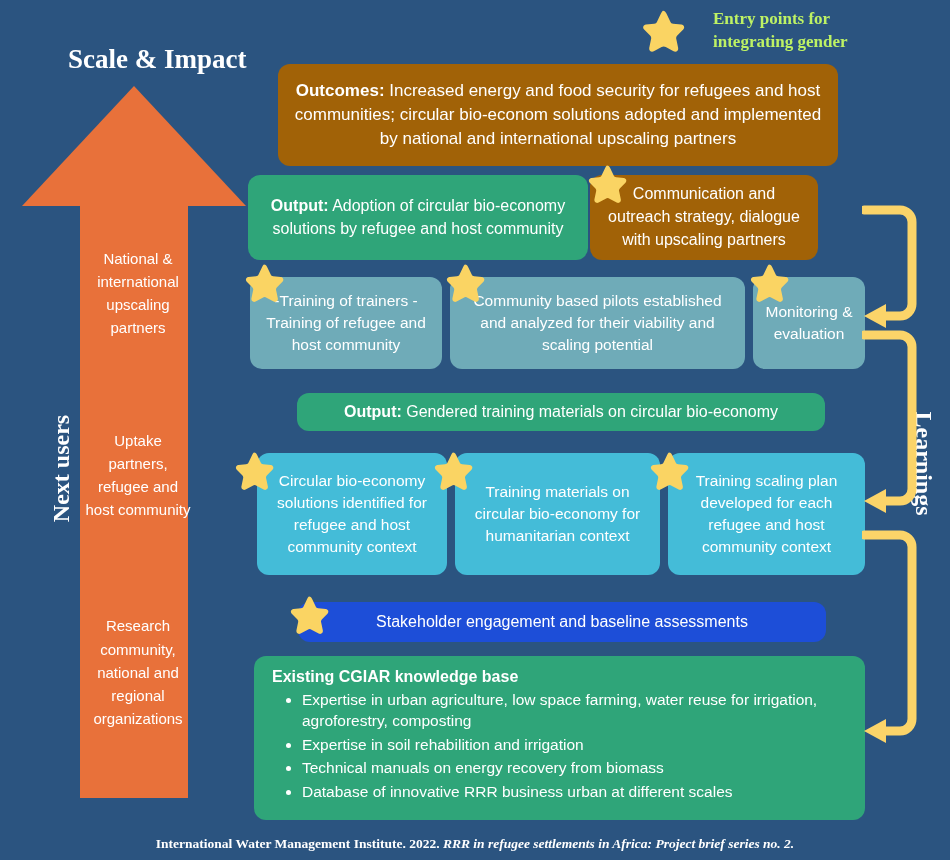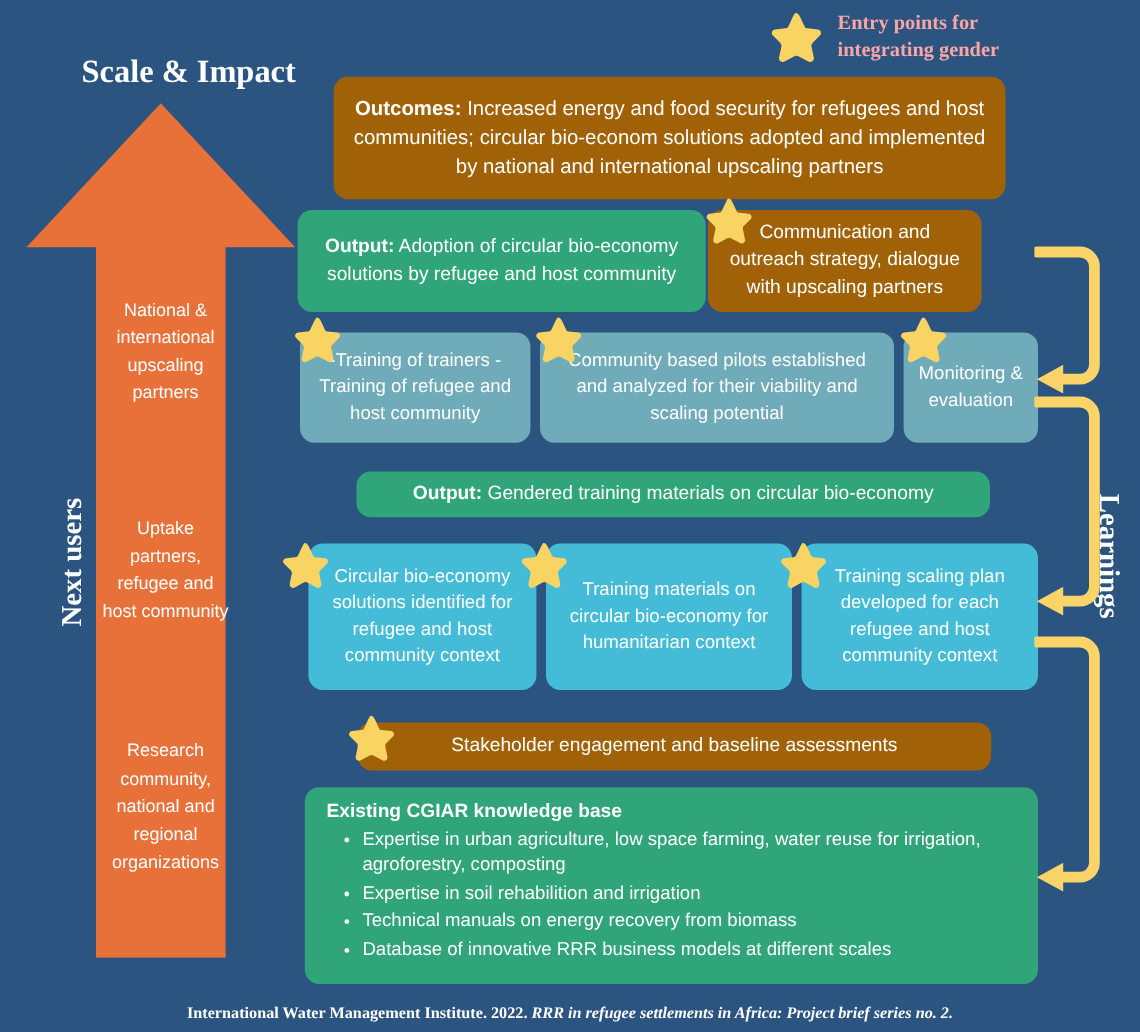--- a/index.html
+++ b/index.html
@@ -32,21 +32,21 @@
     text-align: center;
     line-height: 1.42;
     font-family: "Liberation Sans", sans-serif;
   }
   .box-inner { padding: 0 14px; }
 
   .c-orange  { background: #a16207; }
   .c-green   { background: #2fa579; }
   .c-teal    { background: #6fabb8; }
   .c-blue    { background: #44bcd8; }
-  .c-slate   { background: #a16207; }
+  .c-slate   { background: #1d4ed8; }
 
   
   .arrow-head {
     position: absolute;
     width: 0;
     height: 0;
     border-left: 112px solid transparent;
     border-right: 112px solid transparent;
     border-bottom: 120px solid #e8713a;
     left: 22px;
@@ -112,26 +112,27 @@
   
   .legend {
     position: absolute;
     left: 640px;
     top: 8px;
     display: flex;
     align-items: center;
     gap: 12px;
   }
   .legend-text {
-    color: #fca5a5;
+    color: #bef264;
     font-family: "Liberation Serif", serif;
     font-weight: 700;
     font-size: 17px;
     line-height: 1.35;
     white-space: pre-line;
+    margin-left: 15px;
   }
 
   
   .star {
     position: absolute;
     width: 42px;
     height: 42px;
     z-index: 6;
   }
   .star svg { display: block; width: 100%; height: 100%; }
@@ -296,21 +297,21 @@
         <path d="M50 6 C54 6 56 9 58 13 L66 30 C67 33 69 34 72 34 L90 36 C96 37 98 43 94 47 L81 60 C79 62 78 65 79 68 L83 87 C84 93 78 97 73 94 L56 85 C53 83 50 83 47 85 L30 94 C25 97 19 93 20 87 L24 68 C25 65 24 62 22 60 L9 47 C5 43 7 37 13 36 L31 34 C34 34 36 33 37 30 L45 13 C47 9 49 6 50 6 Z" fill="#fad463"></path>
       </svg>
   </div>
 
   <div class="kb" style="left:254px; top:656px; width:611px; height:164px;">
     <div class="kb-title">Existing CGIAR knowledge base</div>
     <ul>
       <li>Expertise in urban agriculture, low space farming, water reuse for irrigation, agroforestry, composting</li>
       <li>Expertise in soil rehabilition and irrigation</li>
       <li>Technical manuals on energy recovery from biomass</li>
-      <li>Database of innovative RRR business models at different scales</li>
+      <li>Database of innovative RRR business urban at different scales</li>
     </ul>
   </div>
 
   <div class="footer">
     <span>International Water Management Institute. 2022. </span><em>RRR in refugee settlements in Africa: Project brief series no. 2.</em>
   </div>
 
 </div>
 
 </body></html>

